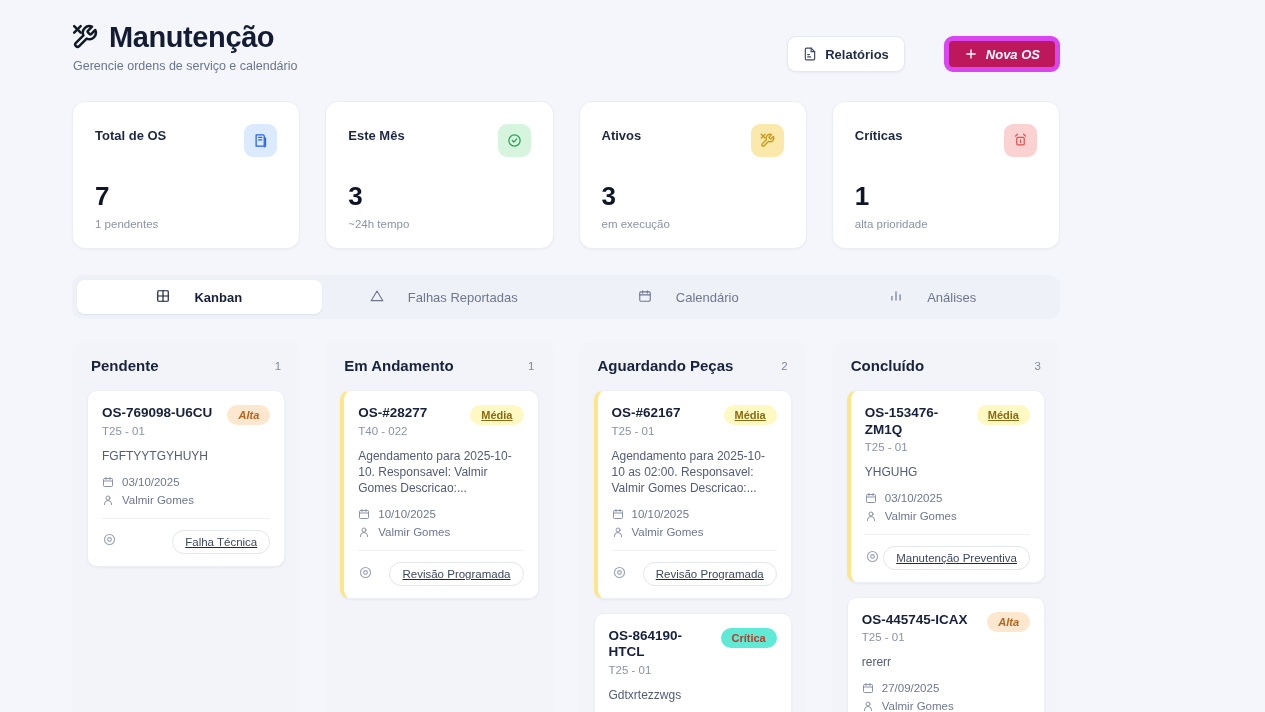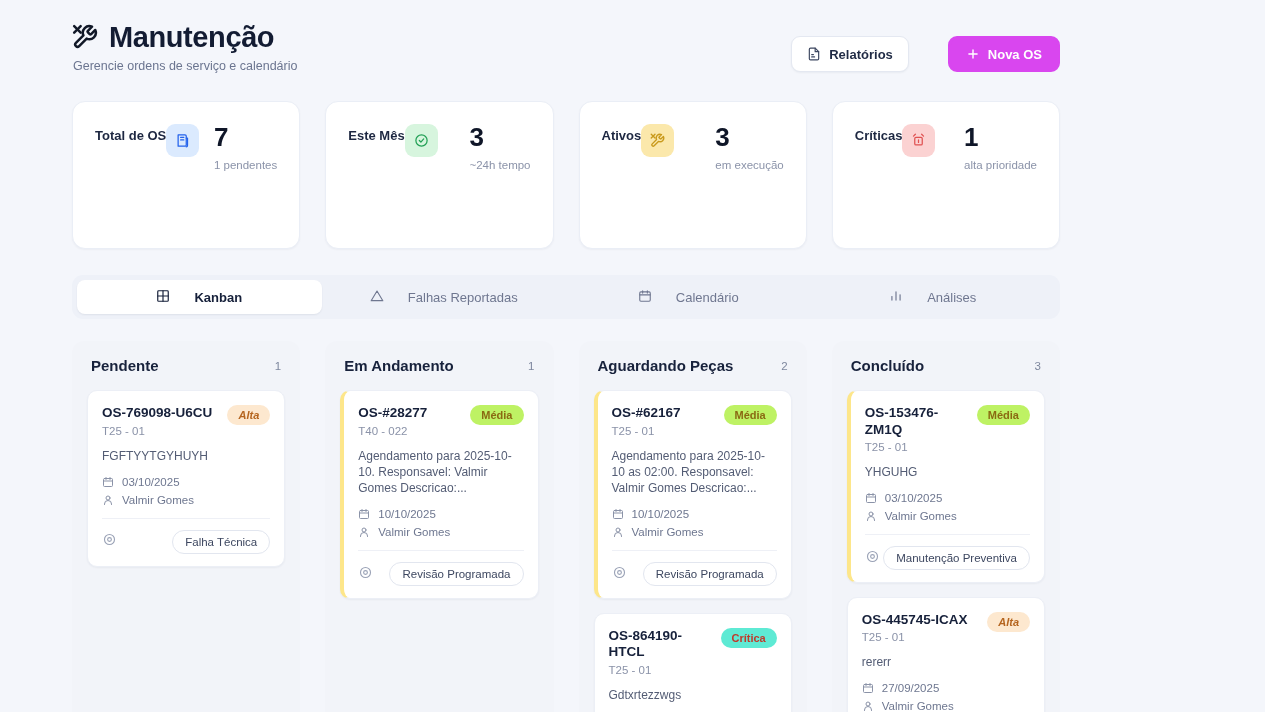--- a/index.html
+++ b/index.html
@@ -18,30 +18,30 @@
   .title-icon { width: 26px; height: 26px; color: #111827; display: block; }
   .page-title { font-size: 29px; font-weight: bold; letter-spacing: -0.4px; color: #131c33; line-height: 1.05; }
   .subtitle { font-size: 12.5px; color: #6b7590; margin-top: 7px; margin-left: 1px; }
   .header-actions { display: flex; align-items: center; gap: 12px; padding-top: 14px; }
   .btn {
     display: inline-flex; align-items: center; gap: 8px;
     height: 36px; padding: 0 15px; border-radius: 9px;
     font-size: 13px; font-weight: bold; cursor: pointer; white-space: nowrap; margin-left: 27px;
   }
   .btn-ghost { background: #ffffff; color: #1f2a44; border: 1px solid #e4e8f1; box-shadow: 0 1px 2px rgba(20,30,60,.05); }
-  .btn-primary { background: #d946ef; color: #ffffff; border: 3px solid #d946ef; }
+  .btn-primary { background: #be185d; color: #ffffff; border: 5px solid #d946ef; font-style: italic; }
   .btn svg { display: block; }
 
   
   .stats { display: grid; grid-template-columns: repeat(4, 1fr); gap: 25px; margin-top: 28px; }
   .stat-card {
     background: #fff; border: 1px solid #eaeef6; border-radius: 13px;
     height: 148px; padding: 22px 22px 18px 22px;
     box-shadow: 0 1px 2px rgba(20,30,60,.04);
-    display: flex; flex-direction: row; justify-content: space-between;
+    display: flex; flex-direction: column; justify-content: space-between;
   }
   .stat-top { display: flex; align-items: flex-start; justify-content: space-between; }
   .stat-label { font-size: 13px; font-weight: bold; color: #1d2741; padding-top: 4px; }
   .stat-ico { width: 33px; height: 33px; border-radius: 9px; display: flex; align-items: center; justify-content: center; }
   .stat-bottom { }
   .stat-value { font-size: 26px; font-weight: bold; color: #0f1628; line-height: 1; }
   .stat-sub { font-size: 11.5px; color: #8b93a9; margin-top: 9px; }
 
   
   .tabs {
@@ -67,27 +67,27 @@
     padding: 14px 14px 12px 14px; margin-bottom: 14px;
     box-shadow: 0 1px 2px rgba(20,30,60,.05);
   }
   .card.accent-med { border-left: 4px solid #fde68a; }
   .card.accent-none { }
   .card-top { display: flex; align-items: flex-start; justify-content: space-between; gap: 8px; }
   .card-code { font-size: 13.5px; font-weight: bold; color: #16203a; line-height: 1.2; }
   .card-asset { font-size: 11.5px; color: #8a92a8; margin-top: 3px; }
   .badge { font-size: 11px; font-weight: bold; padding: 4px 11px; border-radius: 999px; white-space: nowrap; }
   .badge-alta { background: #fde8cf; color: #b5651f; font-style: italic; }
-  .badge-media { background: #bef264; color: #8a6a12; }
+  .badge-media { background: #fef9c3; color: #8a6a12; text-decoration: underline; }
   .badge-critica { background: #5eead4; color: #c0392b; }
   .card-desc { font-size: 12px; color: #535c74; margin-top: 11px; line-height: 1.35; }
   .card-meta { margin-top: 12px; display: flex; flex-direction: column; gap: 6px; }
   .meta-row { display: flex; align-items: center; gap: 8px; font-size: 11.5px; color: #6e7790; }
   .meta-row svg { display: block; flex: none; }
-  .card-foot { margin-top: 12px; border-top: 1px solid #eef0f6; padding-top: 11px; display: flex; align-items: center; justify-content: space-between; }
+  .card-foot { margin-top: 12px; border-top: 1px solid #eef0f6; padding-top: 11px; display: flex; align-items: center; justify-content: space-between; text-decoration: underline; }
   .tag { font-size: 11.5px; color: #3d4760; border: 1px solid #e2e6ef; border-radius: 999px; padding: 5px 12px; background: #fff; white-space: nowrap; }
   .eye { color: #9aa2b6; }
 </style>
 </head>
 <body>
 
 <div class="page">
 
   <div class="header">
     <div>

